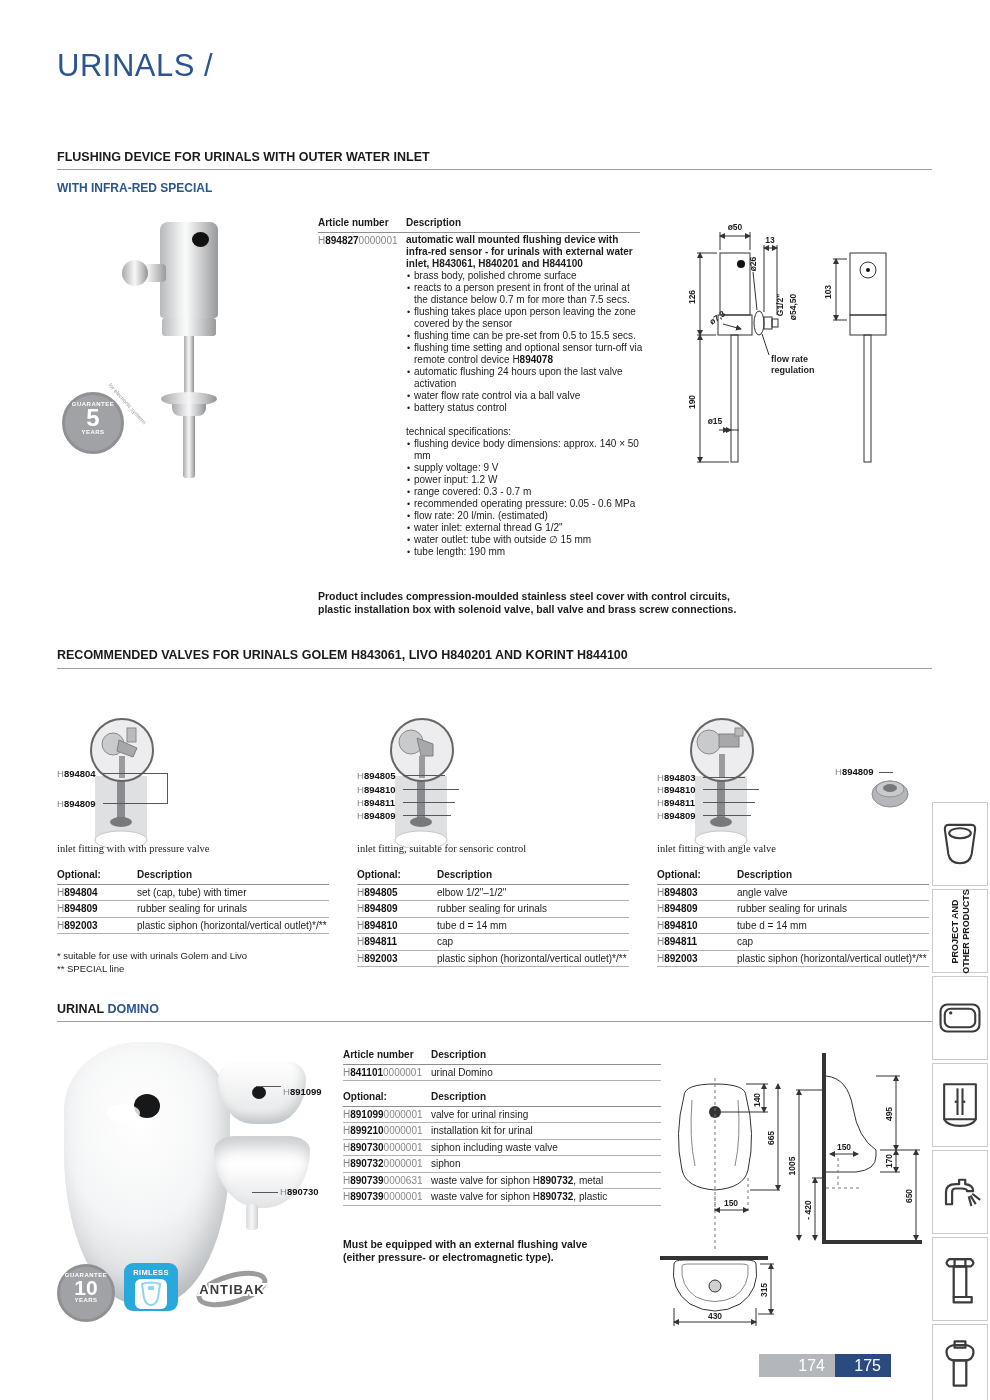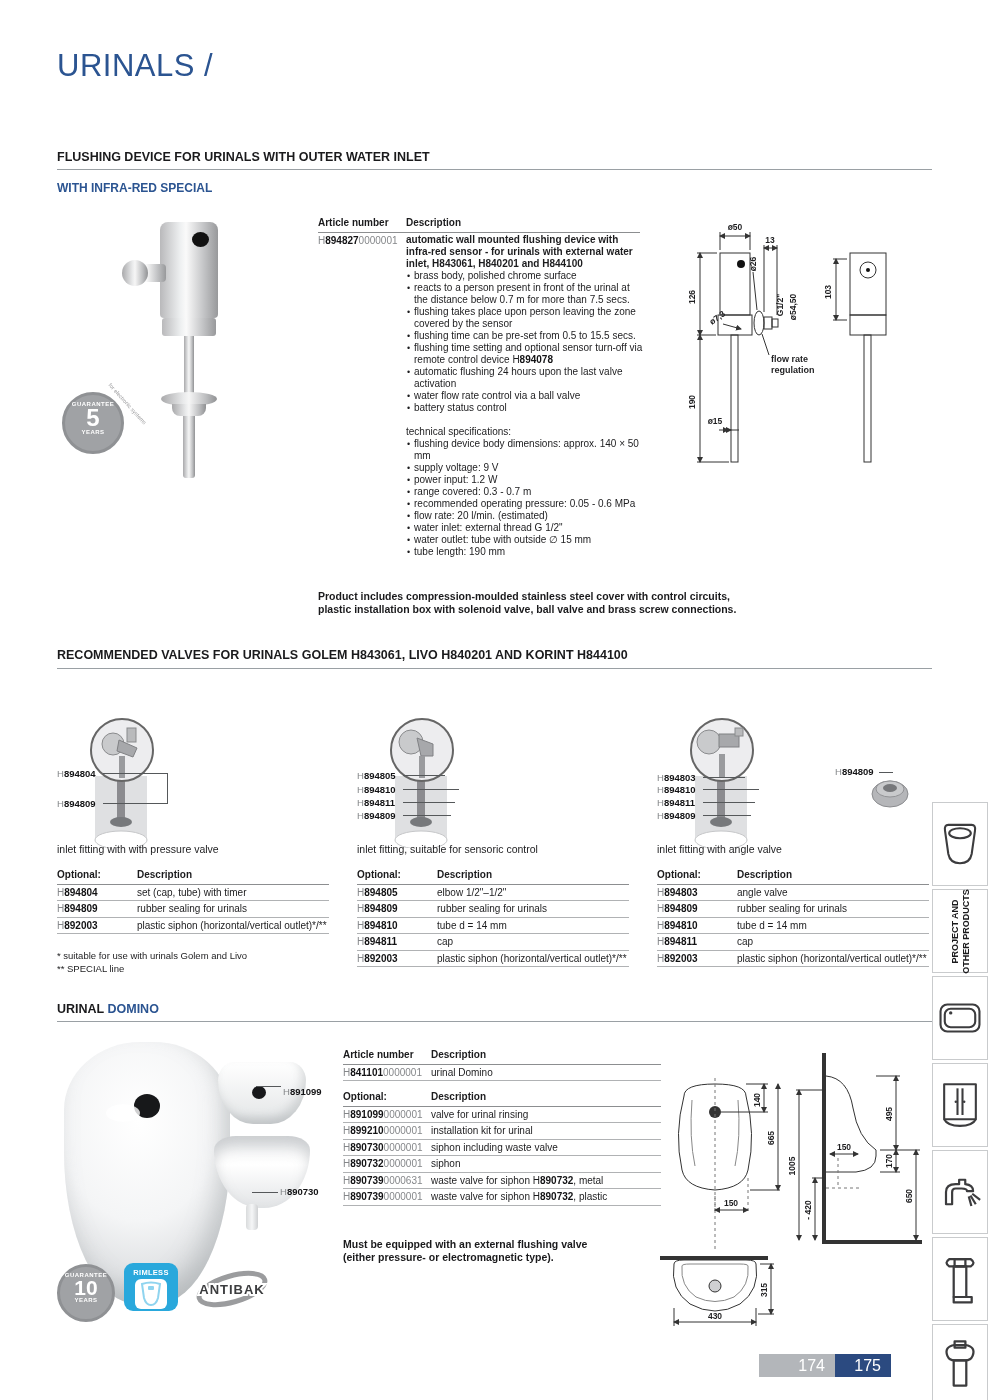--- a/index.html
+++ b/index.html
@@ -20,21 +20,21 @@
   .t-code{width:80px;flex:none;color:#85878a;}
   .tbl.wide .t-code{width:88px;}
   .t-desc{flex:1;color:#1c1c1e;}
   
   .desc-col{font-size:10px;line-height:12px;color:#1c1c1e;}
   .desc-title{font-weight:700;}
   .li{position:relative;padding-left:8px;}
   .li::before{content:"\2022";position:absolute;left:1px;top:0;font-size:9px;}
   .spacer12{height:12px;}
   .note-bold{font-size:10.5px;line-height:13px;font-weight:700;color:#1a1a1c;}
-  .caption{font-size:10.5px;color:#1c1c1e;}
+  .caption{font-size:10.5px;color:#1c1c1e;font-family:Liberation Serif, serif;}
   .footnote{font-size:9.5px;line-height:12px;color:#1c1c1e;}
   .plabel{font-size:9.5px;color:#85878a;white-space:nowrap;}
   .hline{position:absolute;height:1px;background:#55585a;}
   .vline{position:absolute;width:1px;background:#55585a;}
   
   .chrome{background:linear-gradient(90deg,#b9b9bb 0%,#eef0f1 35%,#fafafa 45%,#c4c5c7 75%,#98999b 100%);}
   .chromeV{background:linear-gradient(90deg,#a9a9ab 0%,#e9eaeb 40%,#f6f6f6 50%,#bdbec0 80%,#909193 100%);}
   
   .badge-circ{border-radius:50%;background:#a0a2a5;border:3px solid #8f9194;color:#fff;text-align:center;}
   .badge-circ .arc{font-size:6px;font-weight:700;letter-spacing:.5px;margin-top:6px;}

